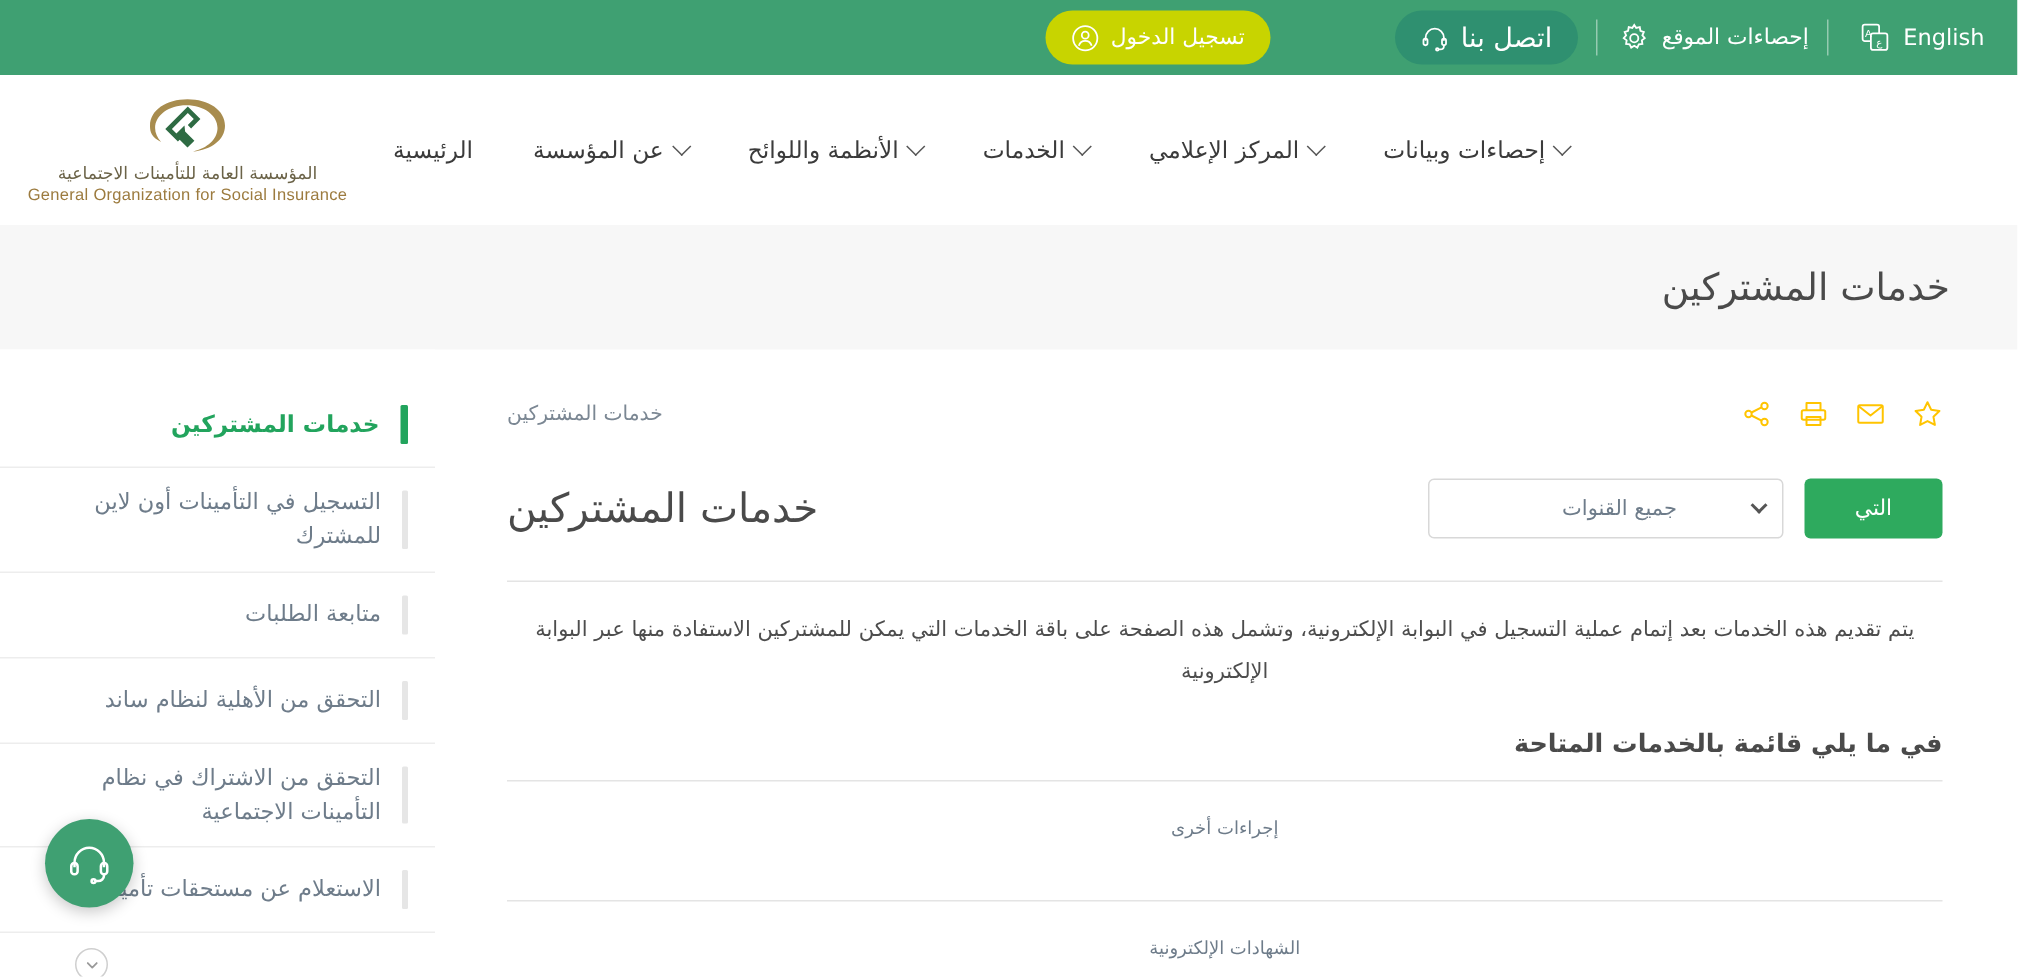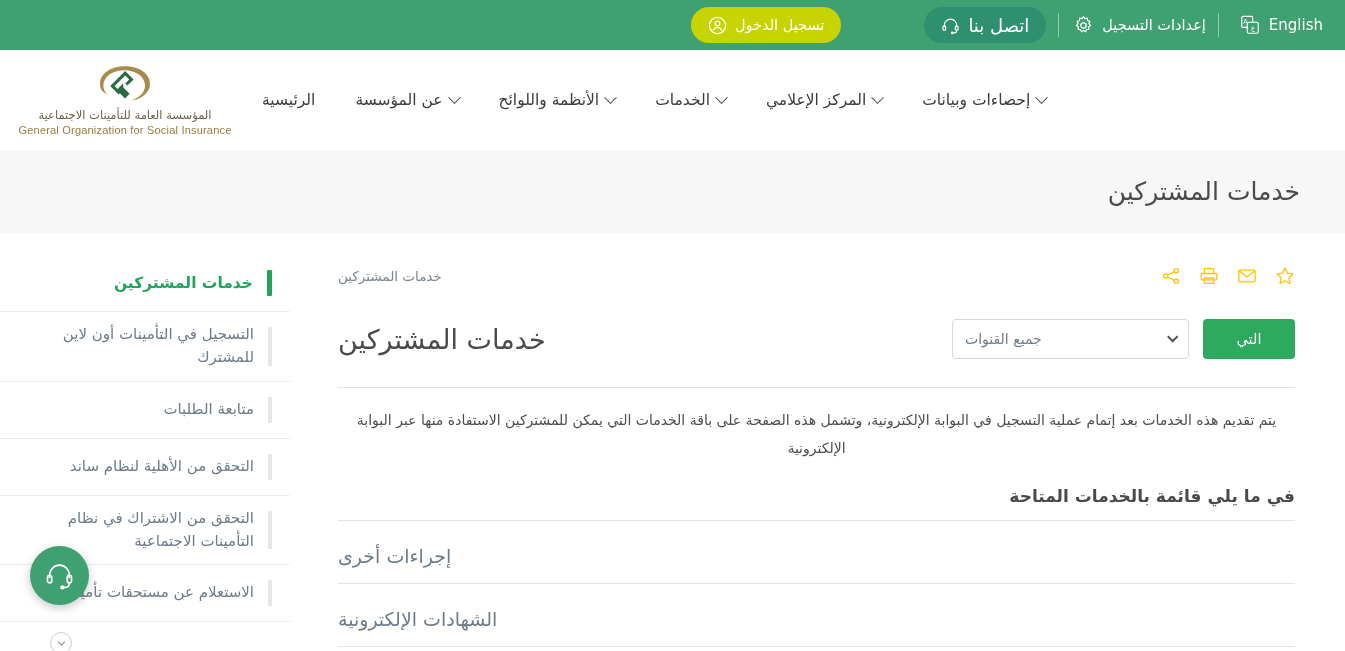--- a/index.html
+++ b/index.html
@@ -285,21 +285,21 @@
     flex-direction: row;
     align-items: center;
     justify-content: space-between;
     padding: 0 12px 0 12px;
     cursor: pointer;
     font-size: 14px;
     color: #6e7c8a;
   }
   .select-box .sel-val {
     flex: 1;
-    text-align: left;
+    text-align: right;
     padding-right: 50px;
   }
   .sel-chev {
     display: inline-block;
     width: 8px; height: 8px;
     border-right: 2px solid #555;
     border-bottom: 2px solid #555;
     transform: rotate(45deg) translate(-1px,-2px);
     order: -1;
   }
@@ -331,24 +331,24 @@
 
   .list-head {
     font-size: 17px;
     color: #4a4a4a;
     font-weight: bold;
     text-align: right;
     padding: 24px 0 14px 0;
     border-bottom: 1px solid #e4e4e4;
   }
   .list-item {
-    font-size: 19px;
+    font-size: 12px;
     color: #6e7c8a;
-    text-align: left;
-    padding: 24px 0 16px 0;
+    text-align: center;
+    padding: 24px 0 41px 0;
     border-bottom: 1px solid #e4e4e4;
     cursor: pointer;
   }
 
   
   .chat-fab {
     position: absolute;
     left: 30px;
     top: 546px;
     width: 59px;
@@ -411,21 +411,21 @@
 
     <div class="tb-divider"></div>
 
     <a class="tb-link">
       <span>
         <svg class="icon-svg" width="21" height="21" viewBox="0 0 24 24" fill="none" stroke="#ffffff" stroke-width="1.4">
           <circle cx="12" cy="12" r="3.1"></circle>
           <path d="M12 1.9l1.5 2.3 2.7-0.6 0.5 2.7 2.6 1-1.1 2.5 1.8 2.1-2.2 1.7 0.4 2.7-2.7 0.3-1.2 2.5-2.3-1.4-2.3 1.4-1.2-2.5-2.7-0.3 0.4-2.7-2.2-1.7 1.8-2.1-1.1-2.5 2.6-1 0.5-2.7 2.7 0.6z"></path>
         </svg>
       </span>
-      <span>إعدادات التسجيل</span>
+      <span>إحصاءات الموقع</span>
     </a>
 
     <div class="tb-divider"></div>
 
     <a class="tb-link lang">
       <span>
         <svg class="icon-svg" width="22" height="22" viewBox="0 0 24 24" fill="none" stroke="#ffffff" stroke-width="1.3">
           <rect x="3" y="2.6" width="12" height="12" rx="1.6"></rect>
           <rect x="9" y="9" width="12" height="12" rx="1.6" fill="#3fa072"></rect>
           <text x="7.2" y="11.4" font-size="7.4" fill="#ffffff" stroke="none" text-anchor="middle" font-family="Liberation Sans, sans-serif">A</text>

